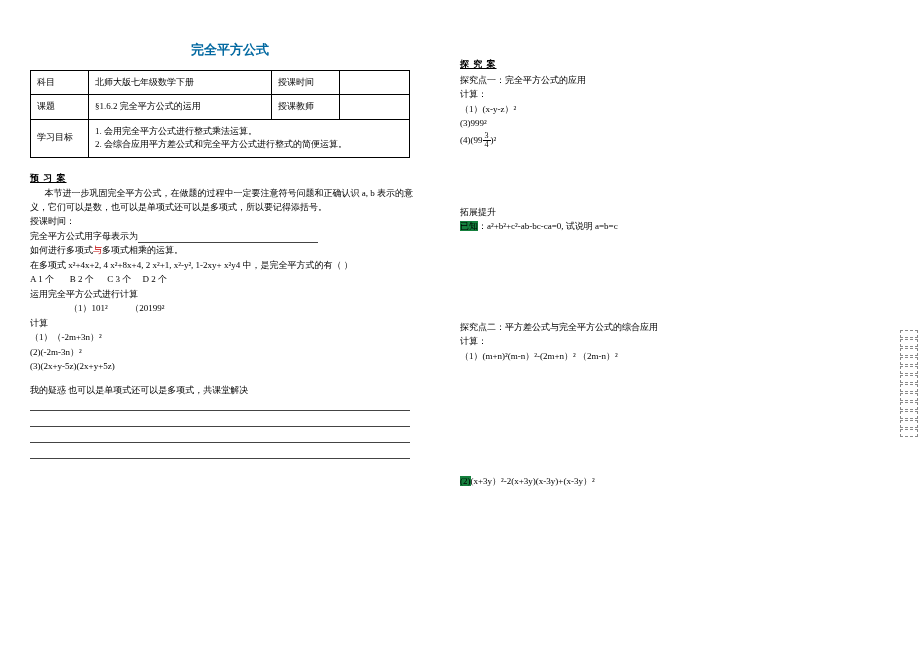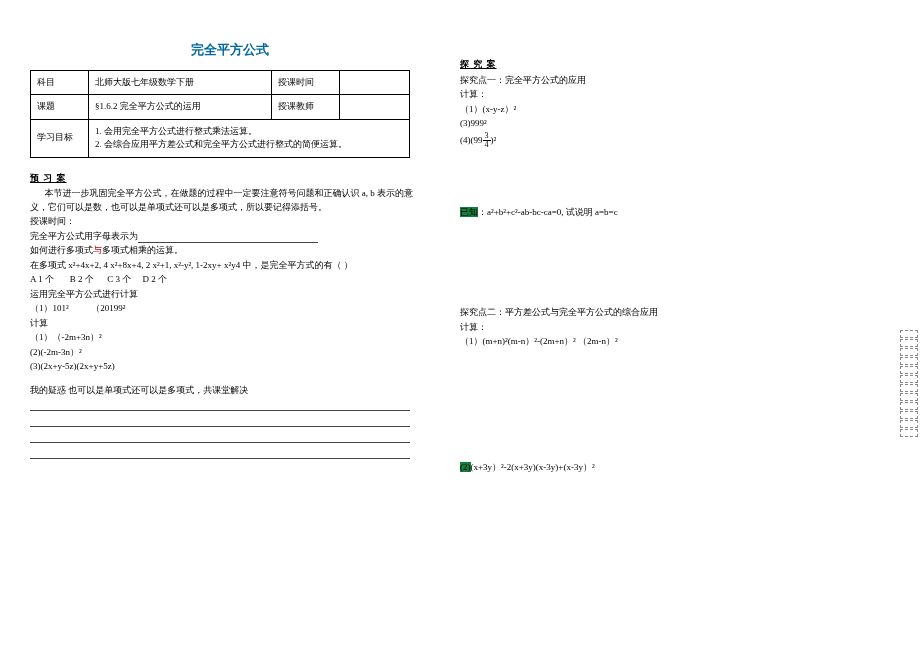--- a/index.html
+++ b/index.html
@@ -147,21 +147,21 @@
       <span>如何进行多项式</span><span class="red">与</span><span>多项式相乘的运算。</span>
     </div>
     <div class="para">在多项式 x²+4x+2, 4 x²+8x+4, 2 x²+1, x²-y², 1-2xy+ x²y4 中，是完全平方式的有（  ）</div>
     <div class="para">
       <span>A 1 个</span>&nbsp;&nbsp;&nbsp;&nbsp;&nbsp;&nbsp;
       <span>B 2 个</span>&nbsp;&nbsp;&nbsp;&nbsp;&nbsp;
       <span>C 3 个</span>&nbsp;&nbsp;&nbsp;&nbsp;
       <span>D 2 个</span>
     </div>
     <div class="para">运用完全平方公式进行计算</div>
-    <div class="para" style="white-space:pre;">（1）101²          （20199²</div>
+    <div class="para" style="white-space:pre;margin-left:39px;">（1）101²          （20199²</div>
     <div class="para">计算</div>
     <div class="para">（1）（-2m+3n）²</div>
     <div class="para">(2)(-2m-3n）²</div>
     <div class="para">(3)(2x+y-5z)(2x+y+5z)</div>
     <div style="height:8px"></div>
     <div class="para">我的疑惑  也可以是单项式还可以是多项式，共课堂解决</div>
     <div class="blank-line"></div>
     <div class="blank-line"></div>
     <div class="blank-line"></div>
     <div class="blank-line"></div>
@@ -174,20 +174,21 @@
     <div class="para">探究点一：完全平方公式的应用</div>
     <div class="para">计算：</div>
     <div class="para">（1）(x-y-z）²</div>
     <div class="para">(3)999²</div>
     <div class="para">
       <span>(4)(99</span><span class="frac"><span class="n">3</span><span class="d">4</span></span><span>)²</span>
     </div>
 
     <div class="gap-lg"></div>
 
+    <div class="para">拓展提升</div>
     <div class="para">
       <span class="yel">已知</span><span>：a²+b²+c²-ab-bc-ca=0, 试说明 a=b=c</span>
     </div>
 
     <div class="gap-lg"></div>
     <div class="gap"></div>
 
     <div class="para">探究点二：平方差公式与完全平方公式的综合应用</div>
     <div class="para">计算：</div>
     <div class="para">（1）(m+n)²(m-n）²-(2m+n）² （2m-n）²</div>

